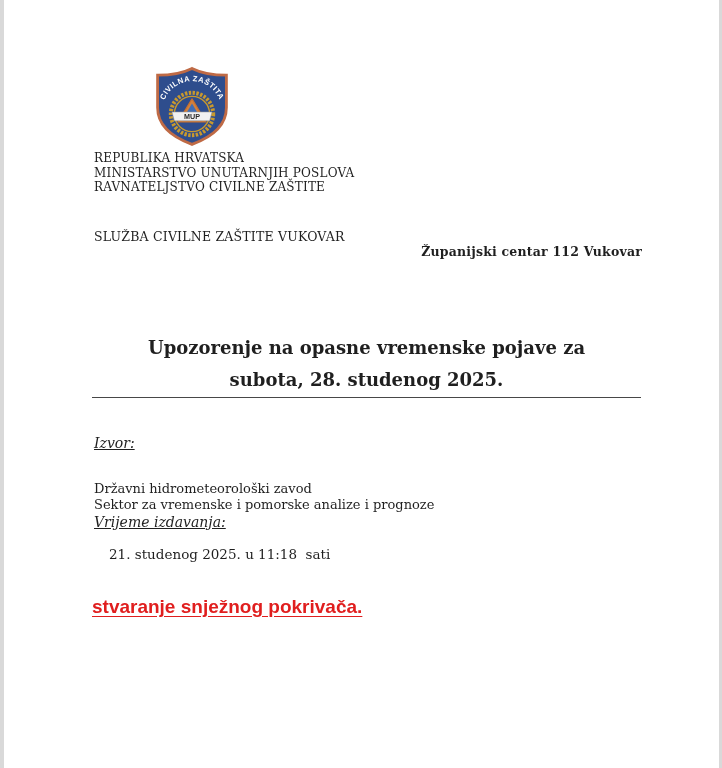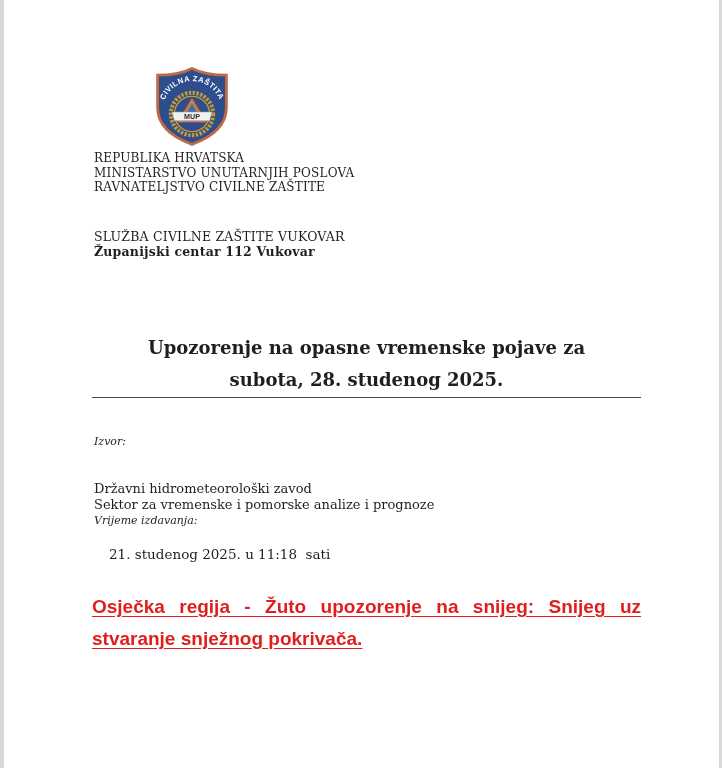--- a/index.html
+++ b/index.html
@@ -18,33 +18,33 @@
     border-right: 3px solid #d9d9d9;
   }
   .logo {
     position: absolute; left: 148px; top: 66px;
     width: 80px; height: 80px;
   }
   .abs { position: absolute; left: 90px; width: 548px; }
   .org-block { top: 151px; font-size: 12px; line-height: 14.6px; letter-spacing: 0.2px; }
   .org-line4 { top: 205px; font-size: 12.5px; letter-spacing: 0.2px; }
   .org-block2 { top: 230px; font-size: 12.5px; line-height: 14.6px; letter-spacing: 0.2px; }
-  .bold { font-weight: bold; }
+  .bold { font-weight: bold; text-align: right; }
   .doc-title {
     top: 332px; left: 88px; width: 549px;
     text-align: center; font-weight: bold;
     font-size: 18px; line-height: 31.5px;
   }
   .title-rule {
     top: 397px; left: 88px; width: 549px;
     border-top: 1.4px solid #474747; height: 0;
   }
   .label-line {
-    font-style: italic; 
-    font-size: 11px;
+    font-style: italic; text-decoration: underline;
+    font-size: 14px;
   }
   .src-label { top: 435px; }
   .src-body { top: 481px; font-size: 13px; line-height: 15.6px; }
   .time-label { top: 514px; }
   .time-value { top: 546px; font-size: 13.5px; white-space: pre-wrap; margin-left: 15px; }
   .warning {
     top: 591px; left: 88px; width: 549px;
     font-family: "Liberation Sans", sans-serif;
     font-weight: bold; font-size: 19px; line-height: 32px;
     color: #e01e1e;
@@ -92,17 +92,16 @@
   <div class="abs label-line src-label">Izvor:</div>
   <div class="abs src-body">
     <div>Državni hidrometeorološki zavod</div>
     <div>Sektor za vremenske i pomorske analize i prognoze</div>
   </div>
 
   <div class="abs label-line time-label">Vrijeme izdavanja:</div>
   <div class="abs time-value">21. studenog 2025. u 11:18  sati</div>
 
   <div class="abs warning">
-    <div class="wline justify">Osječka regija - Žuto upozorenje na snijeg: Snijeg uz</div>
     <div class="wline">stvaranje snježnog pokrivača.</div>
   </div>
 
 </div>
 
 </body></html>

